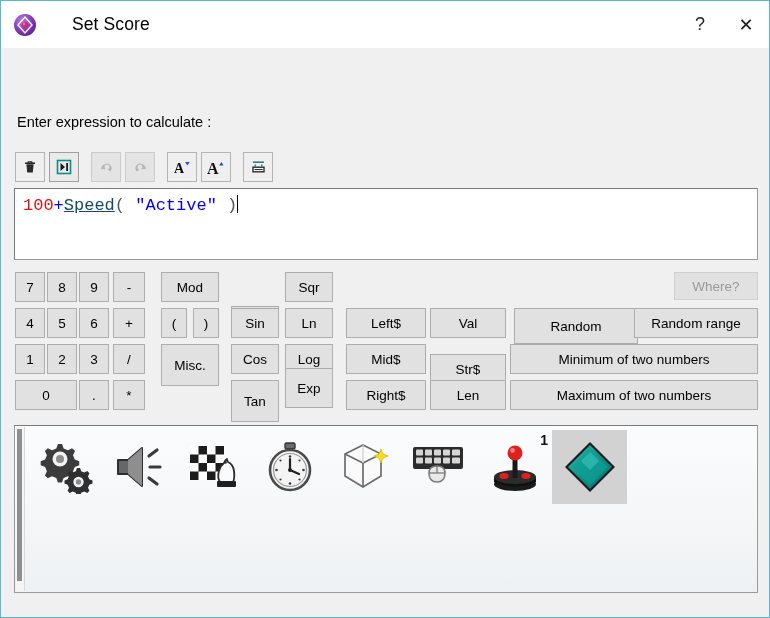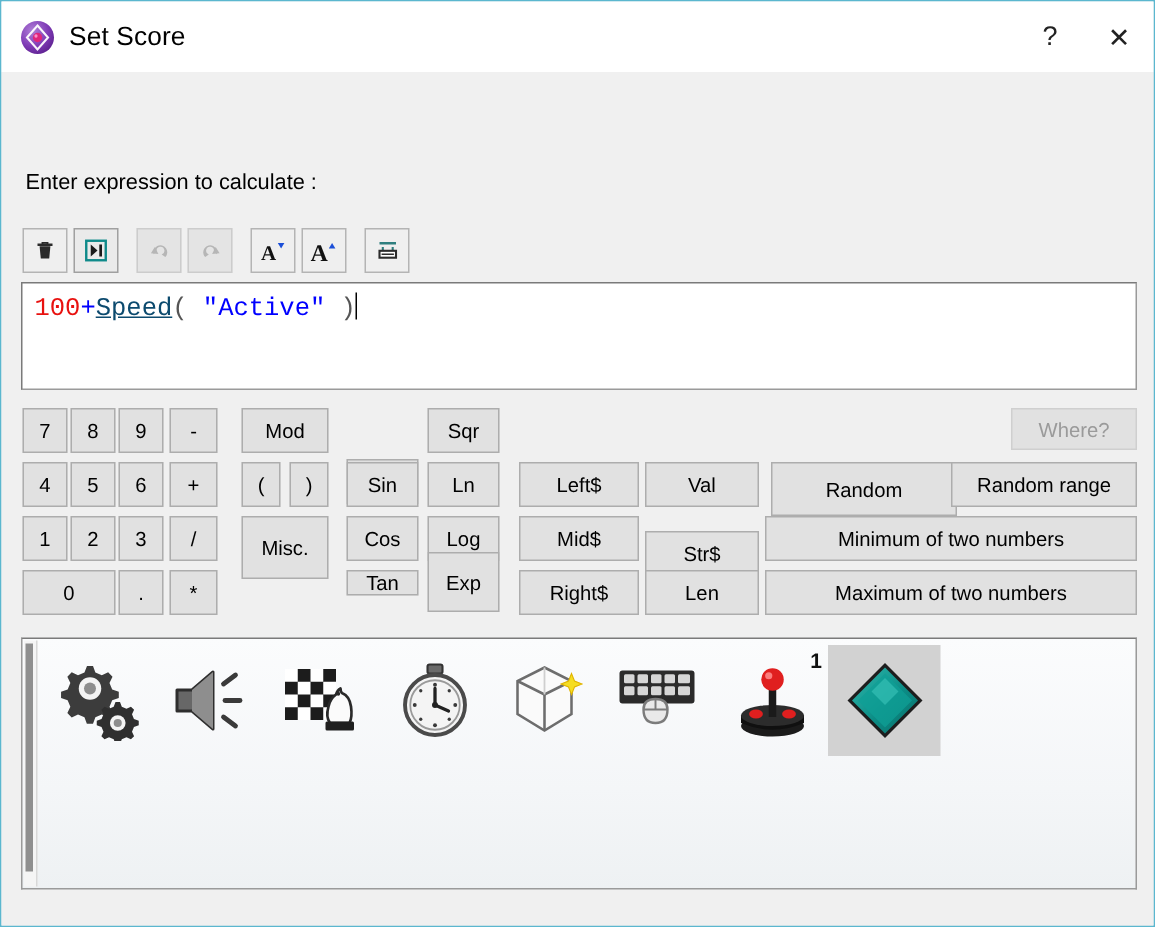--- a/index.html
+++ b/index.html
@@ -38,20 +38,21 @@
     width: 24px;
     height: 24px;
     margin-left: 12px;
     margin-right: 9px;
     flex: 0 0 auto;
   }
   .title-text {
     font-size: 17.5px;
     color: #000000;
     letter-spacing: 0.1px;
+    margin-left: 26px;
   }
   .titlebar-spacer { flex: 1 1 auto; }
   .tb-btn {
     width: 46px;
     height: 47px;
     display: flex;
     align-items: center;
     justify-content: center;
     font-size: 18px;
     color: #222;
@@ -338,21 +339,21 @@
       <div class="btn" style="left: 160px; top: 260px; width: 26px; height: 30px;">(</div>
       <div class="btn" style="left: 192px; top: 260px; width: 26px; height: 30px;">)</div>
       <div class="btn" style="left: 160px; top: 296px; width: 58px; height: 42px;">Misc.</div>
 
       <div class="btn" style="left: 230px; top: 239px; width: 48px; height: 30px; margin-top: 19px;">Pi</div>
       <div class="btn" style="left: 284px; top: 224px; width: 48px; height: 30px;">Sqr</div>
       <div class="btn" style="left: 230px; top: 260px; width: 48px; height: 30px;">Sin</div>
       <div class="btn" style="left: 284px; top: 260px; width: 48px; height: 30px;">Ln</div>
       <div class="btn" style="left: 230px; top: 296px; width: 48px; height: 30px;">Cos</div>
       <div class="btn" style="left: 284px; top: 296px; width: 48px; height: 30px;">Log</div>
-      <div class="btn" style="left: 230px; top: 332px; width: 48px; height: 17px;">Tan</div>
+      <div class="btn" style="left: 230px; top: 332px; width: 48px; height: 42px;">Tan</div>
       <div class="btn" style="left: 284px; top: 320px; width: 48px; height: 40px;">Exp</div>
 
       <div class="btn" style="left: 345px; top: 260px; width: 80px; height: 30px;">Left$</div>
       <div class="btn" style="left: 429px; top: 260px; width: 76px; height: 30px;">Val</div>
       <div class="btn" style="left: 513px; top: 260px; width: 124px; height: 36px;">Random</div>
       <div class="btn" style="left: 633px; top: 260px; width: 124px; height: 30px;">Random range</div>
       <div class="btn" style="left: 345px; top: 296px; width: 80px; height: 30px;">Mid$</div>
       <div class="btn" style="left: 429px; top: 296px; width: 76px; height: 30px; margin-top: 10px;">Str$</div>
       <div class="btn" style="left: 509px; top: 296px; width: 248px; height: 30px;">Minimum of two numbers</div>
       <div class="btn" style="left: 345px; top: 332px; width: 80px; height: 30px;">Right$</div>

